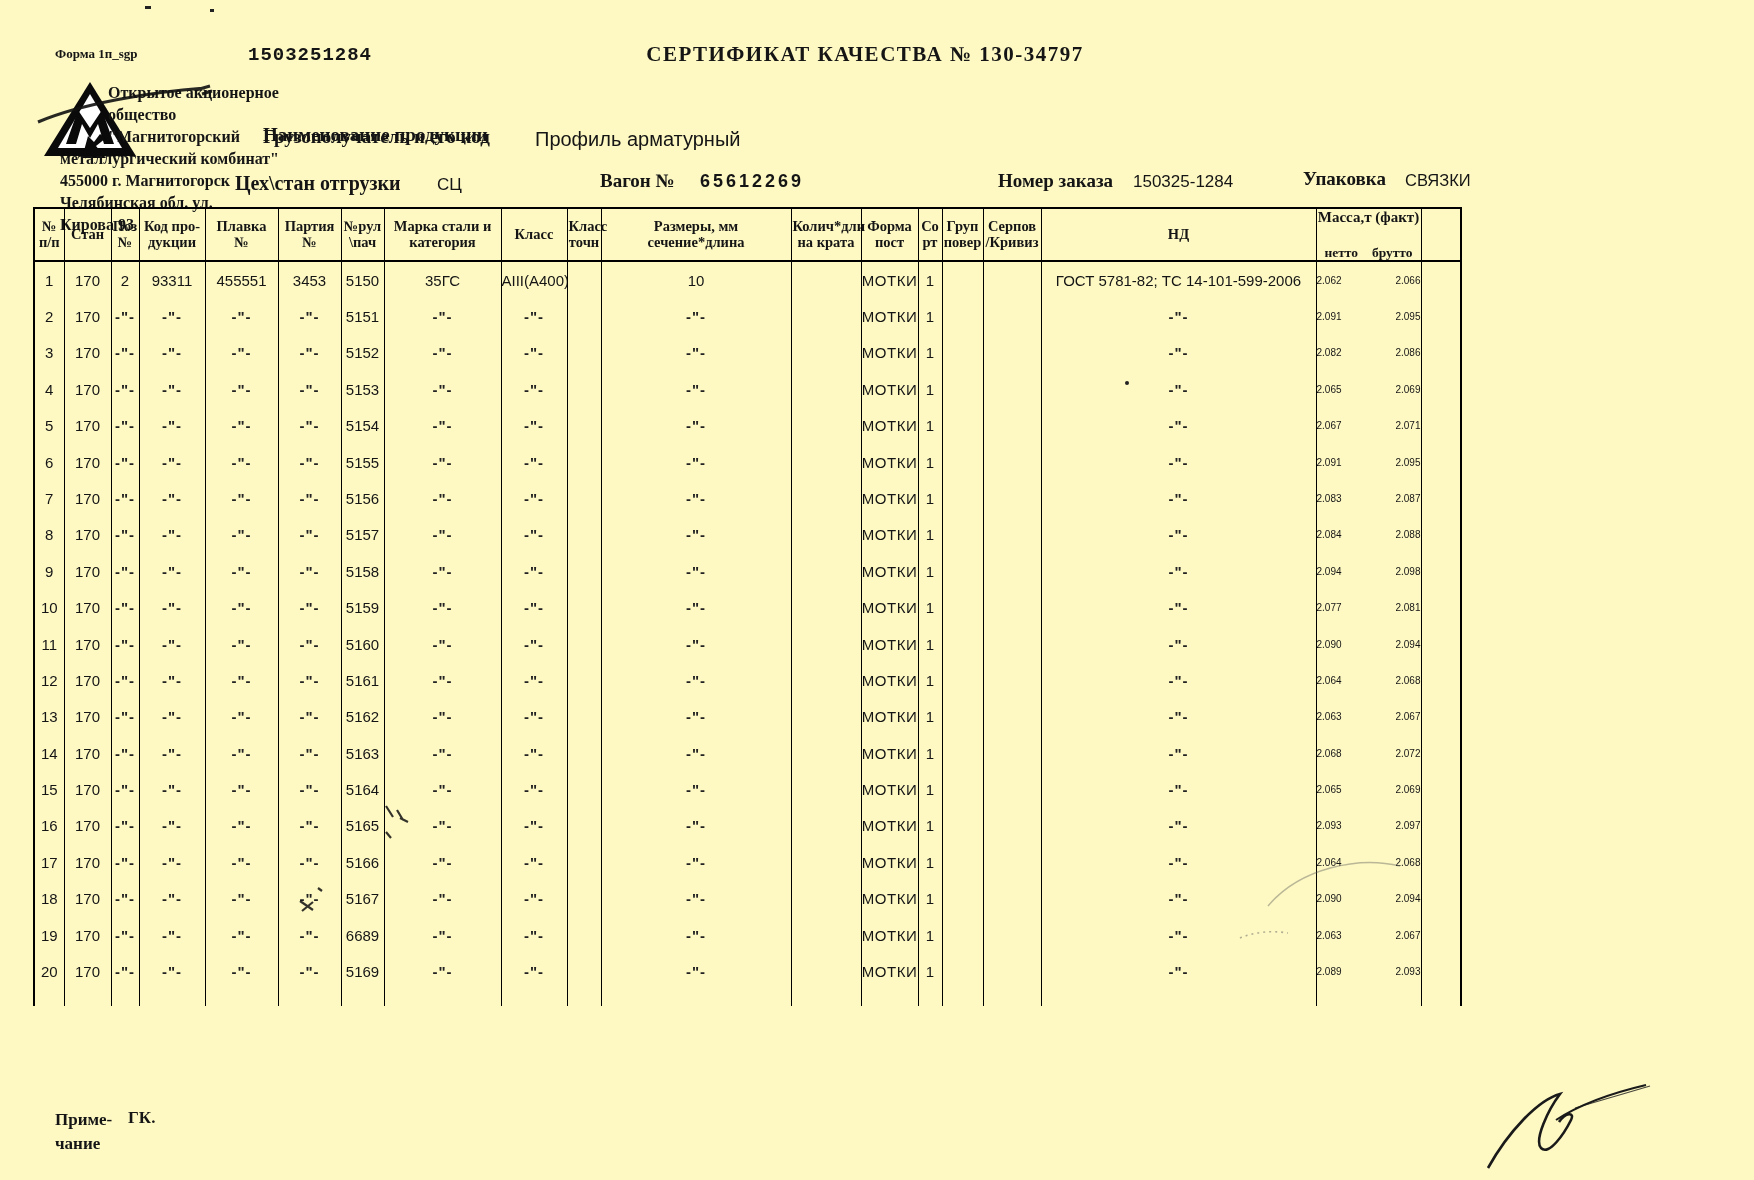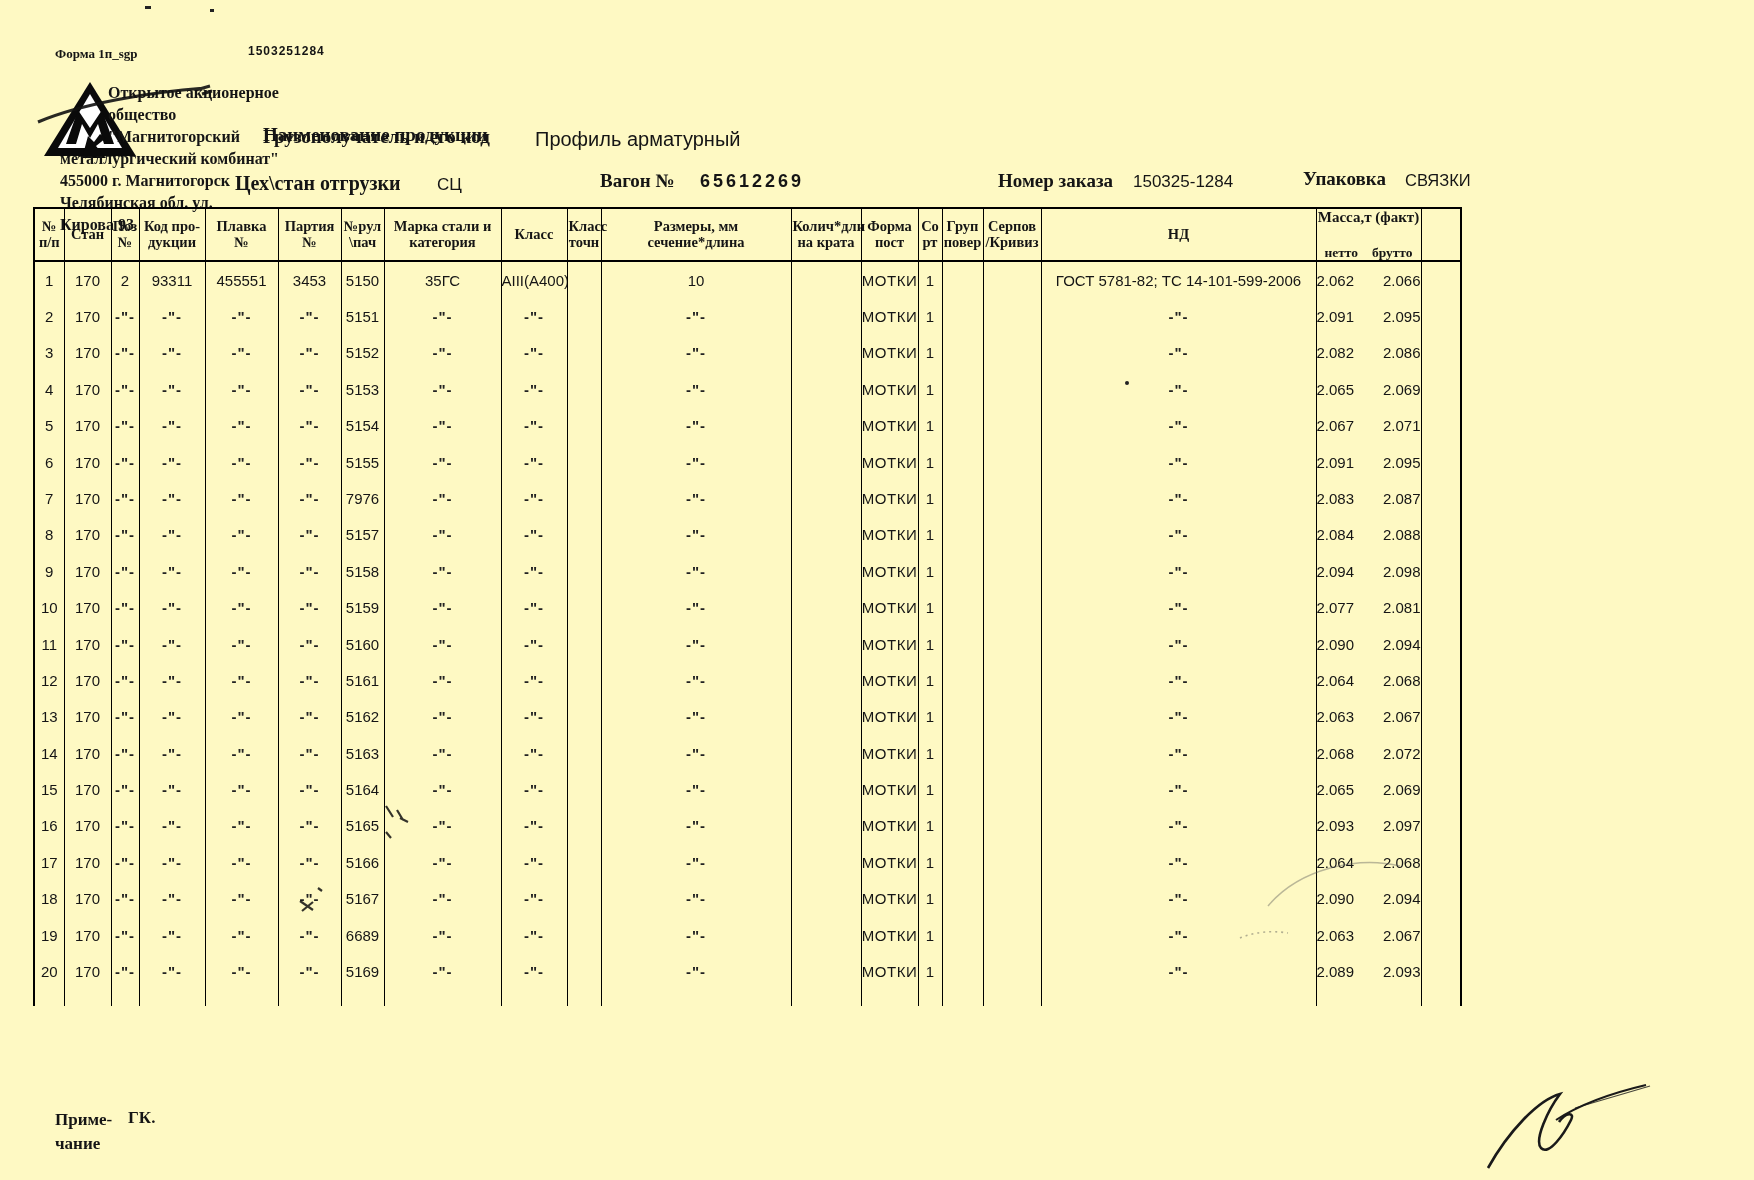--- a/index.html
+++ b/index.html
@@ -3,21 +3,21 @@
 <meta charset="utf-8">
 <style>
   html,body{margin:0;padding:0;background:#ffffff;}
   .page{position:relative;width:1754px;height:1180px;background:#fef9c3;overflow:hidden;
         color:#151515;font-family:"Liberation Serif",serif;padding-left:6px;}
   .abs{position:absolute;}
   .serif{font-family:"Liberation Serif",serif;}
   .sans{font-family:"Liberation Sans",sans-serif;}
   .lbl{font-weight:bold;font-family:"Liberation Serif",serif;}
   .form-label{left:55px;top:46px;font-size:13px;font-weight:600;}
-  .doc-number{left:248px;top:44px;font-size:12px;letter-spacing:1px;font-weight:600;}
+  .doc-number{left:248px;top:44px;font-size:19px;letter-spacing:1px;font-weight:600;font-family:Liberation Mono, monospace;}
   .title{left:545px;top:42px;width:640px;text-align:center;font-size:21px;font-weight:bold;letter-spacing:1.5px;}
   .company{font-size:16px;font-weight:600;line-height:22px;}
   .company-a{left:108px;top:82px;}
   .company-b{left:60px;top:148px;}
   .consignee{left:263px;top:78px;font-size:19px;margin-top:48px;}
   .prod-label{left:263px;top:124px;font-size:19px;}
   .prod-value{left:535px;top:128px;font-size:20px;}
   .shop-label{left:235px;top:172px;font-size:20px;}
   .shop-value{left:437px;top:175px;font-size:17px;}
   .wagon-label{left:600px;top:170px;font-size:19px;}
@@ -34,35 +34,36 @@
       font-family:"Liberation Serif",serif;font-size:14.5px;font-weight:600;
       line-height:1.12;white-space:pre-line;height:50px;vertical-align:middle;padding:0 1px;}
   table.cert td{border-left:1.2px solid #000;border-right:1.2px solid #000;
       border-top:none;border-bottom:none;height:36.4px;text-align:center;vertical-align:middle;
       font-family:"Liberation Sans",sans-serif;font-size:15px;padding:0;overflow:hidden;}
   td.ditto{font-size:10px;letter-spacing:1px;font-weight:bold;color:#222;}
   td.c8,td.c10{font-size:12.5px;}
   td.c12{font-size:13px;letter-spacing:.5px;}
   td.c16{font-size:13px;}
   td.mass{padding:0 5px 0 13px;}
-  td.mass .mass-in{display:flex;justify-content:space-between;font-size:15px;align-items:center;}
+  td.mass .mass-in{display:flex;justify-content:space-between;font-size:10px;align-items:center;}
   th .mass-label{font-size:15px;}
   th .mass-sub{display:flex;justify-content:space-around;font-size:13.5px;font-weight:600;margin-top:19px;}
   tr.ext td{height:16px;}
   .note{left:55px;top:1108px;font-size:17px;line-height:24px;font-weight:600;white-space:pre-line;}
   .note-val{left:128px;top:1108px;font-size:17px;font-weight:600;}
   svg.overlay{position:absolute;left:0;top:0;pointer-events:none;}
 </style>
 </head>
 <body>
 
 <div class="page">
 
   <div class="abs form-label serif">Форма 1п_sgp</div>
   <div class="abs doc-number sans">1503251284</div>
+  <div class="abs title serif">СЕРТИФИКАТ  КАЧЕСТВА  № 130-34797</div>
 
   <div class="abs" style="left:42px;top:80px;width:96px;height:78px;">
     <svg width="96" height="78" viewBox="0 0 96 78">
       <path d="M48 2 L94 76 L2 76 Z" fill="#0a0a0a"></path>
       <path d="M48 14 L80 68 L16 68 Z" fill="#ffffff"></path>
       <path d="M24 64 L36 30 L48 48 L60 30 L72 64 L62 64 L56 44 L48 58 L40 44 L34 64 Z" fill="#0a0a0a"></path>
       <path d="M40 78 L46 56 L52 62 L58 54 L64 58 L54 66 L64 78 Z" fill="#0a0a0a"></path>
     </svg>
   </div>
 
@@ -311,21 +312,21 @@
             </td>
             <td></td>
           </tr>
           <tr>
             <td class="c0">7</td>
             <td class="c1">170</td>
             <td class="c2 ditto">-"-</td>
             <td class="c3 ditto">-"-</td>
             <td class="c4 ditto">-"-</td>
             <td class="c5 ditto">-"-</td>
-            <td class="c6">7976</td>
+            <td class="c6">5156</td>
             <td class="c7 ditto">-"-</td>
             <td class="c8 ditto">-"-</td>
             <td class="c9"></td>
             <td class="c10 ditto">-"-</td>
             <td class="c11"></td>
             <td class="c12">МОТКИ</td>
             <td class="c13">1</td>
             <td class="c14"></td>
             <td class="c15"></td>
             <td class="c16 ditto">-"-</td>

